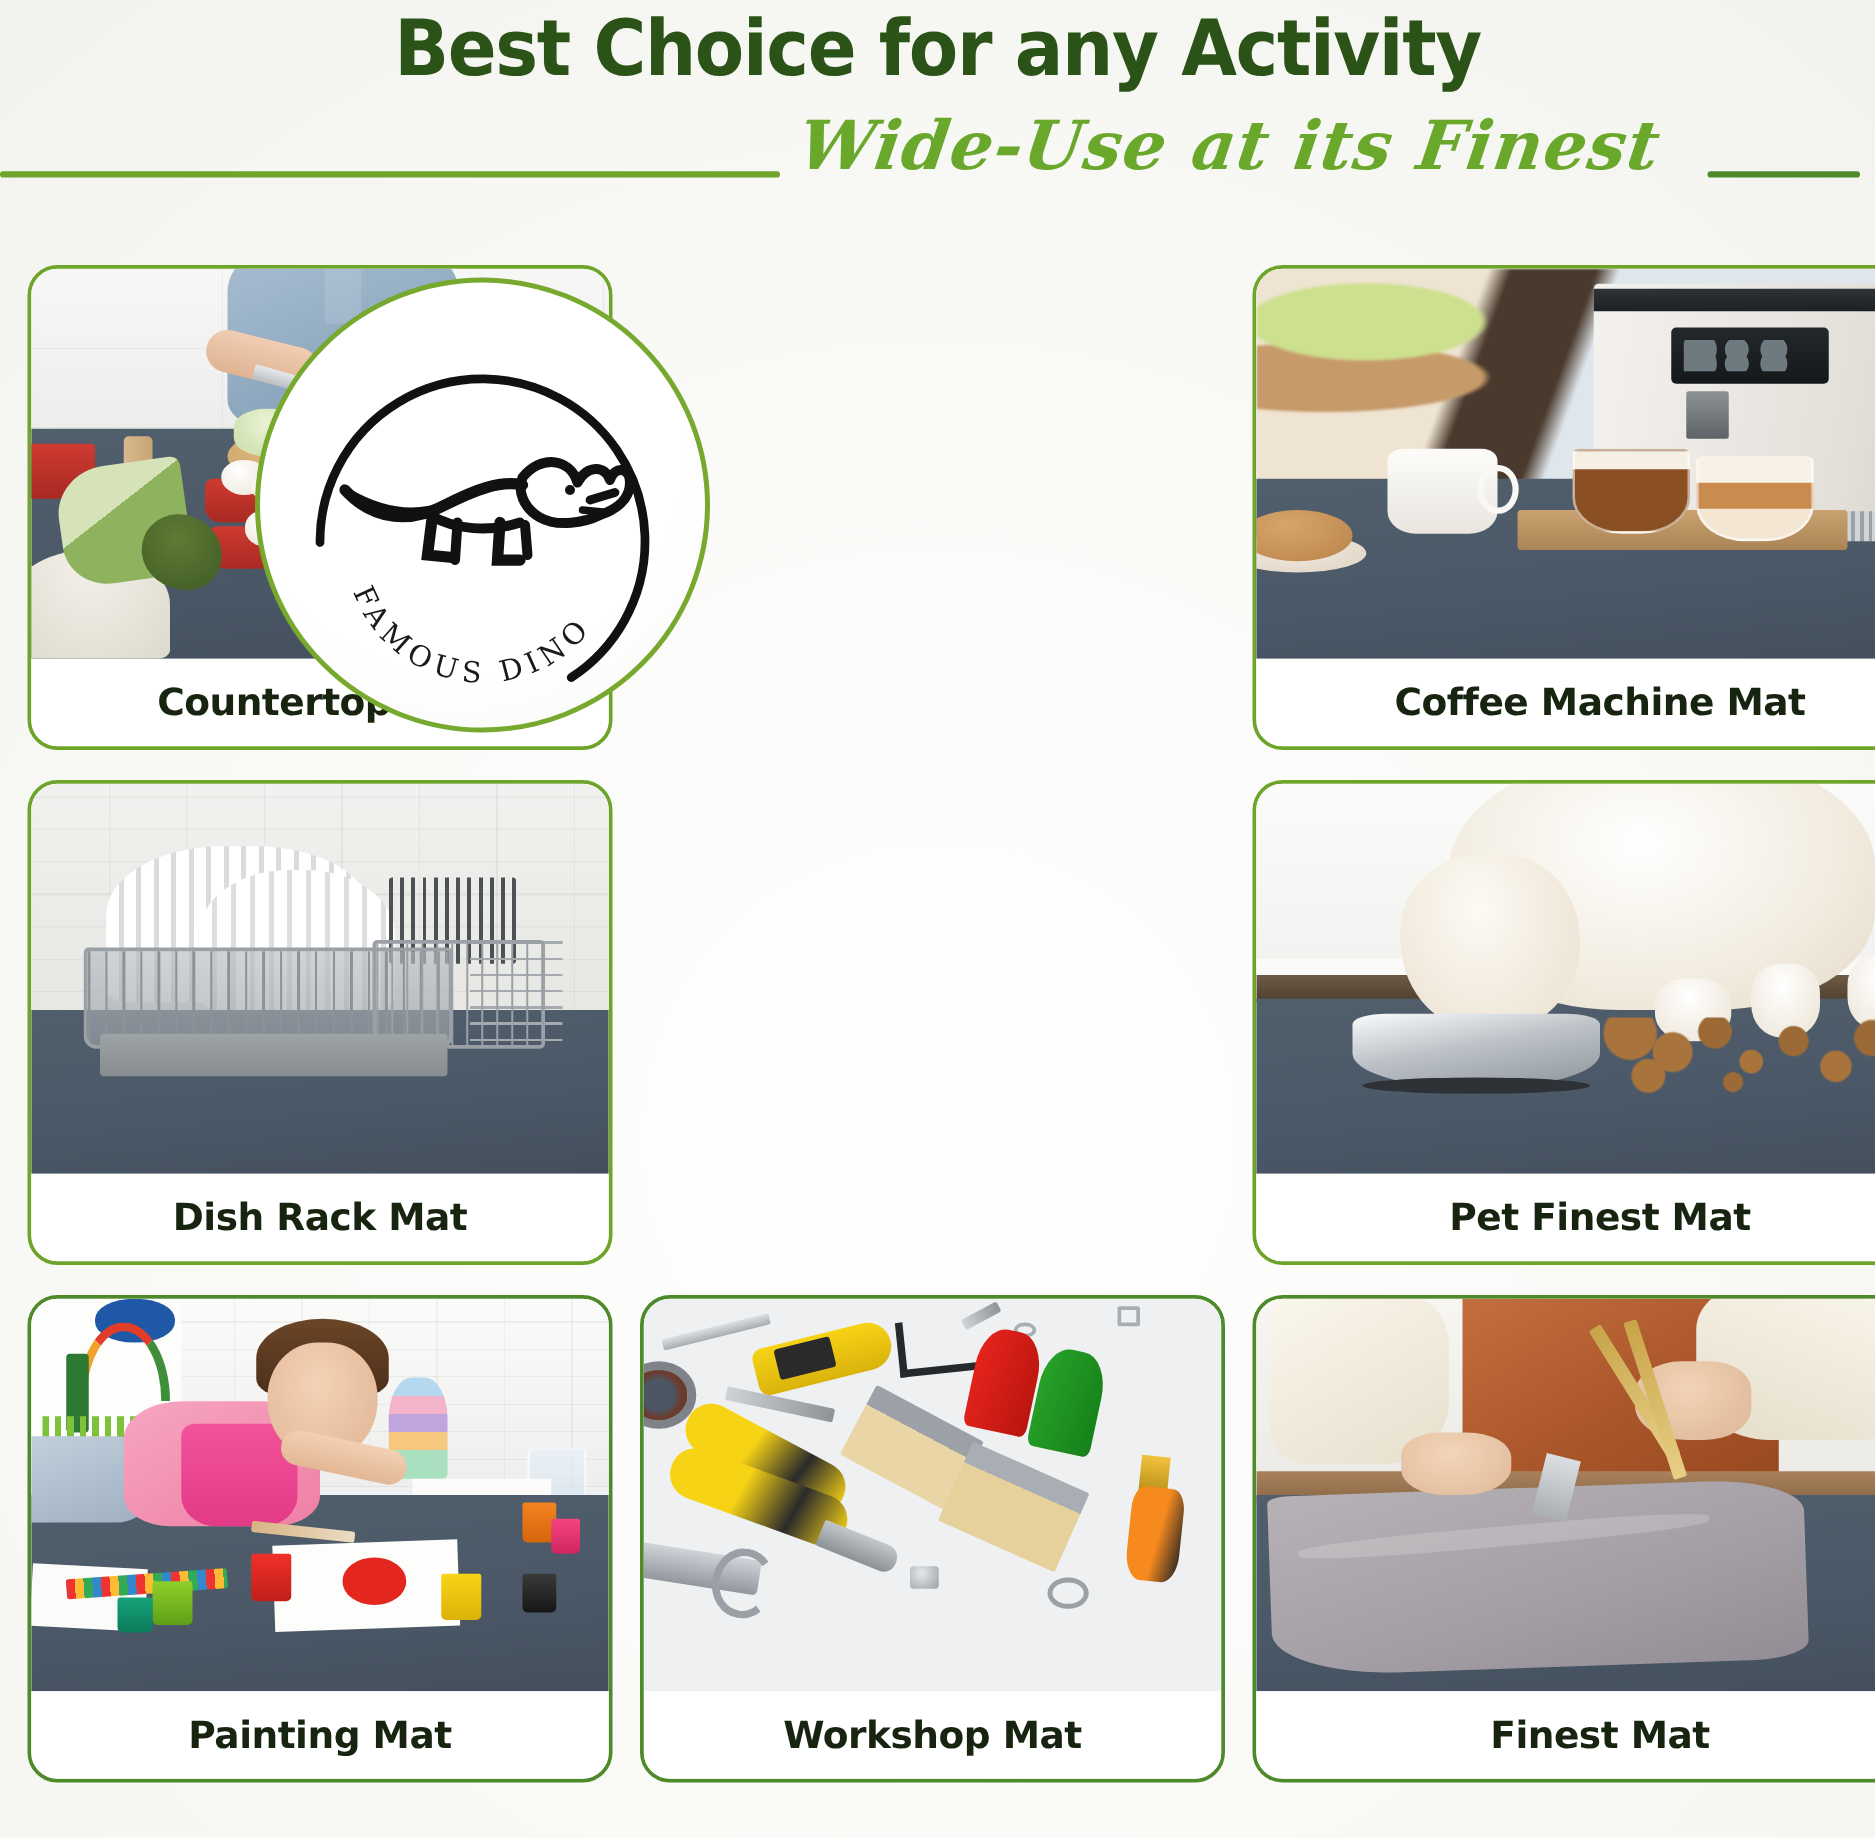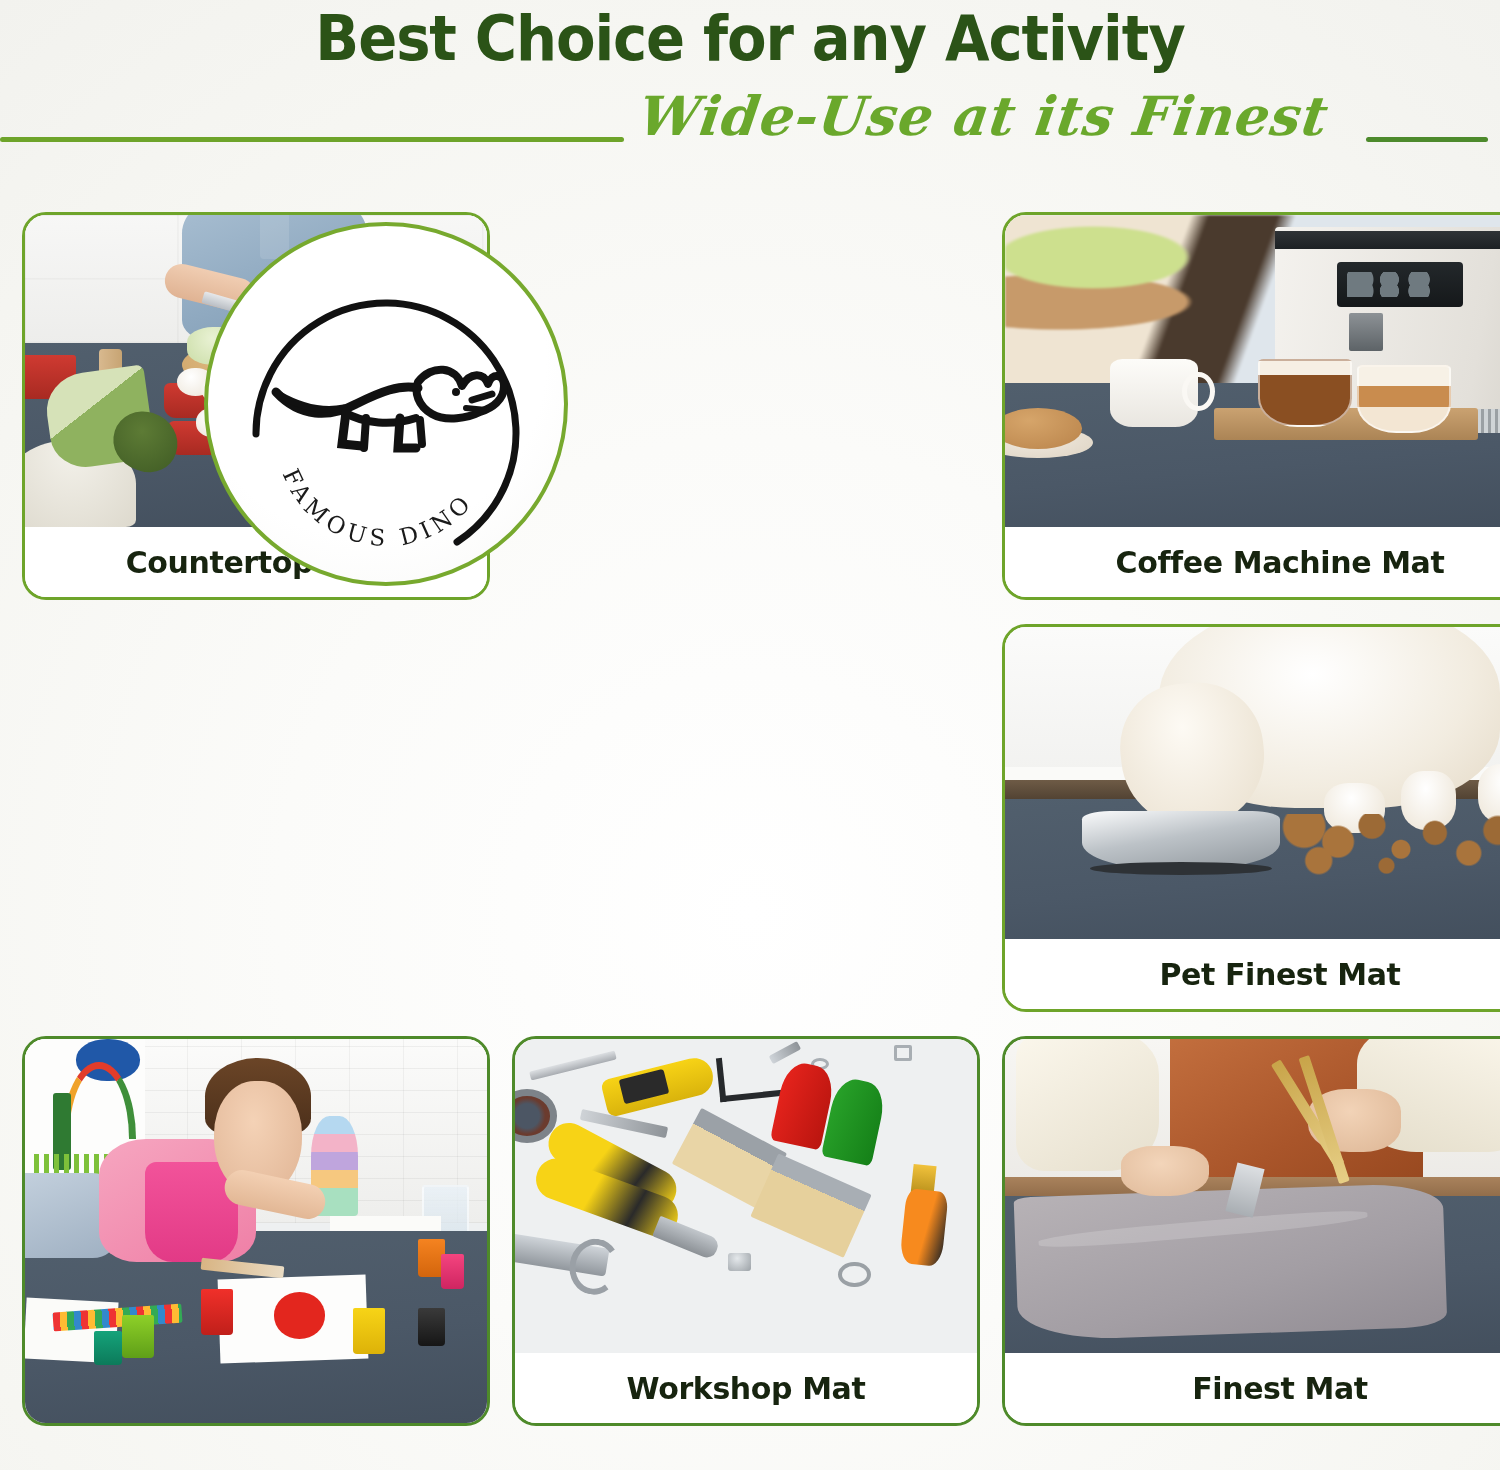--- a/index.html
+++ b/index.html
@@ -528,20 +528,34 @@
       <div class="tray"></div>
       <div class="pitcher"></div>
       <div class="cup-a"></div>
       <div class="cup-b"></div>
       <div class="cookie-plate"></div>
       <div class="cookie"></div>
     </div>
     <div class="caption">Coffee Machine Mat</div>
   </div>
 
+  <div class="card c1 r2">
+    <div class="photo p-dish">
+      <div class="brick"></div>
+      <div class="mat"></div>
+      <div class="plates"></div>
+      <div class="plates2"></div>
+      <div class="cutlery"></div>
+      <div class="holder"></div>
+      <div class="rack"></div>
+      <div class="basket"></div>
+      <div class="tray"></div>
+    </div>
+    <div class="caption">Dish Rack Mat</div>
+  </div>
 
   <div class="logo-wrap" style="left:182px; top:10px;">
     <div class="logo-circle"></div>
     <svg class="logo-svg" viewBox="0 0 364 364">
       <defs>
         <path id="arcPath" d="M 72 214 A 110 110 0 0 0 292 214" fill="none"></path>
       </defs>
 
       <path d="M 52 212 A 130 130 0 1 1 253 320" fill="none" stroke="#111" stroke-width="7" stroke-linecap="round"></path>
 
@@ -609,20 +623,21 @@
       <div class="paper-b"></div>
       <div class="pencils"></div>
       <div class="jar-red"></div>
       <div class="jar-green"></div>
       <div class="jar-teal"></div>
       <div class="jar-yellow"></div>
       <div class="jar-black"></div>
       <div class="jar-orange"></div>
       <div class="jar-pink"></div>
     </div>
+    <div class="caption">Painting Mat</div>
   </div>
 
   <div class="card c2 r3 dark-edge">
     <div class="photo p-work">
       <div class="tool bearing"></div>
       <div class="tool sd-shaft"></div>
       <div class="tool sd-handle"></div>
       <div class="tool sd-grip"></div>
       <div class="tool bit"></div>
       <div class="tool hex"></div>

